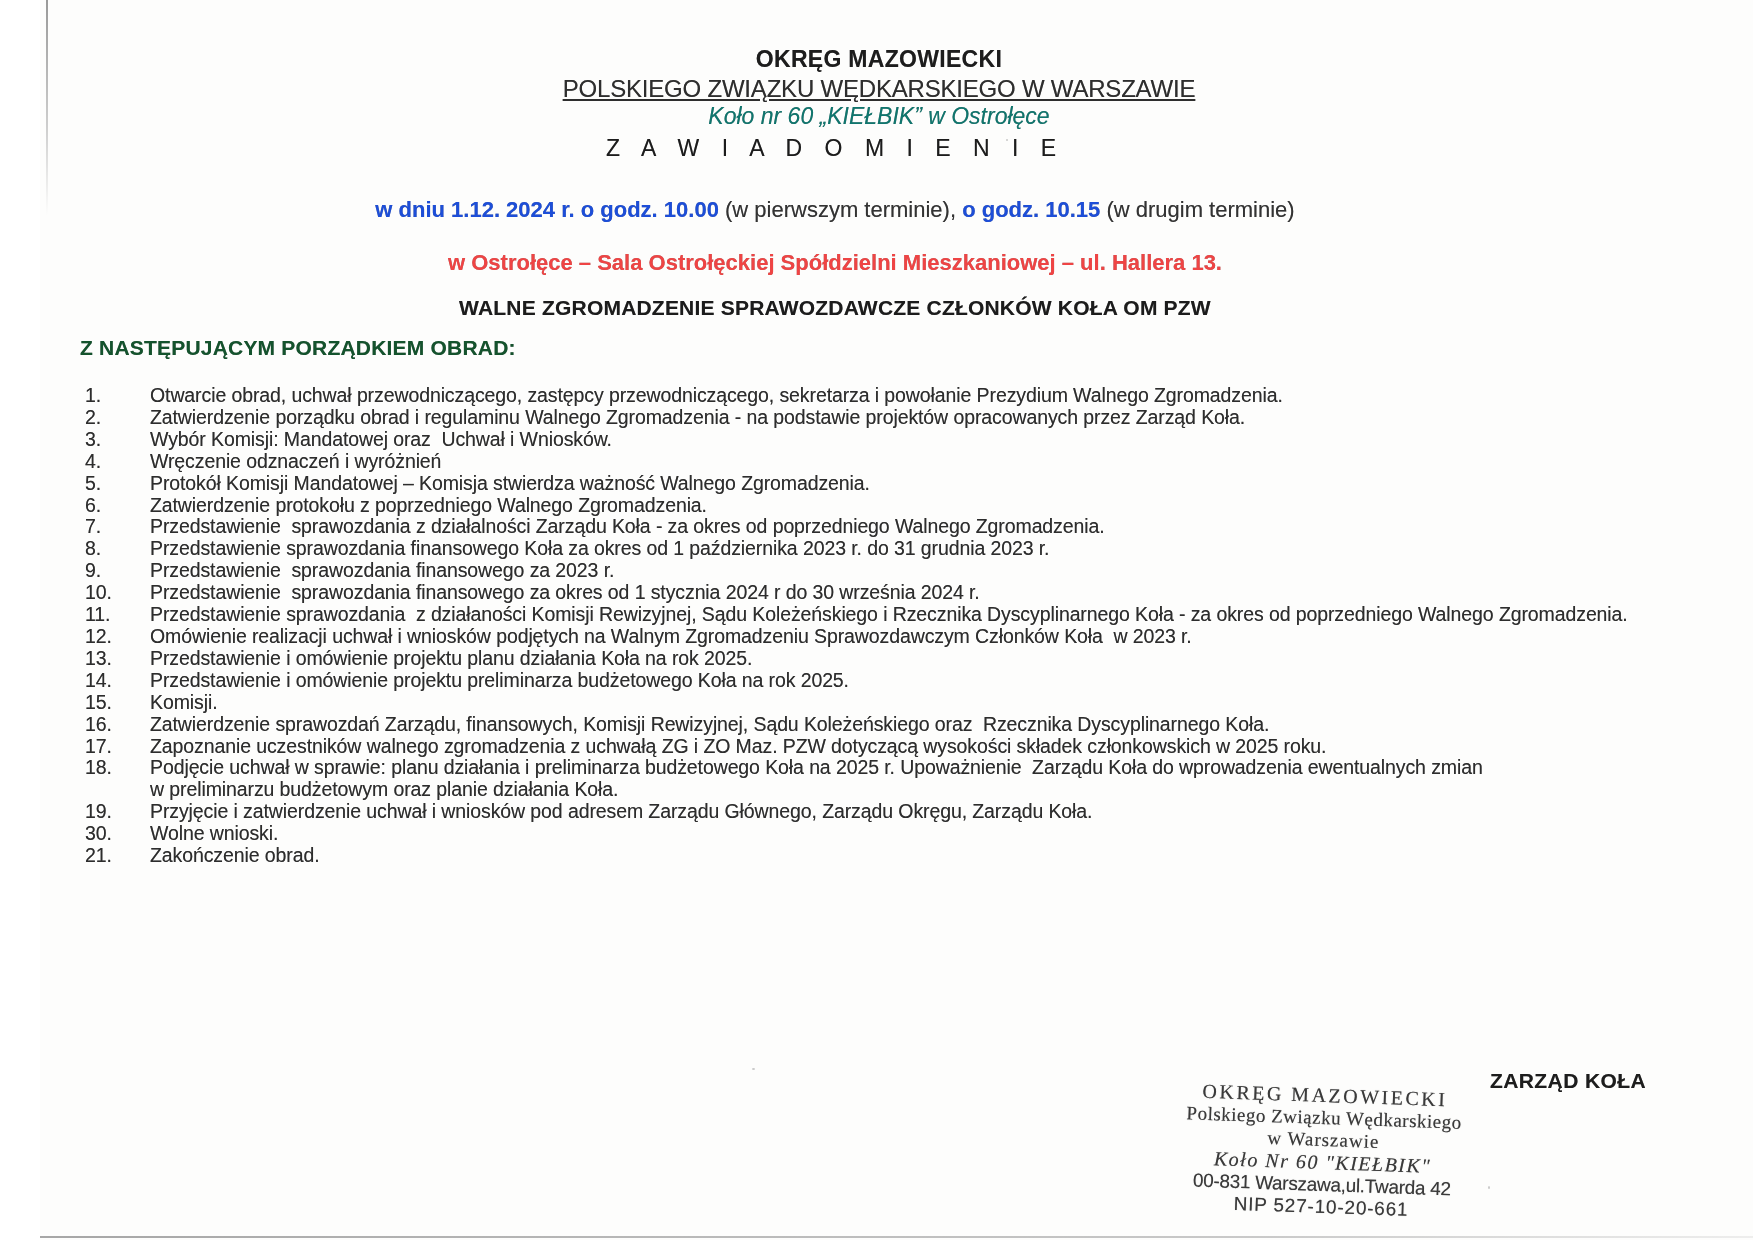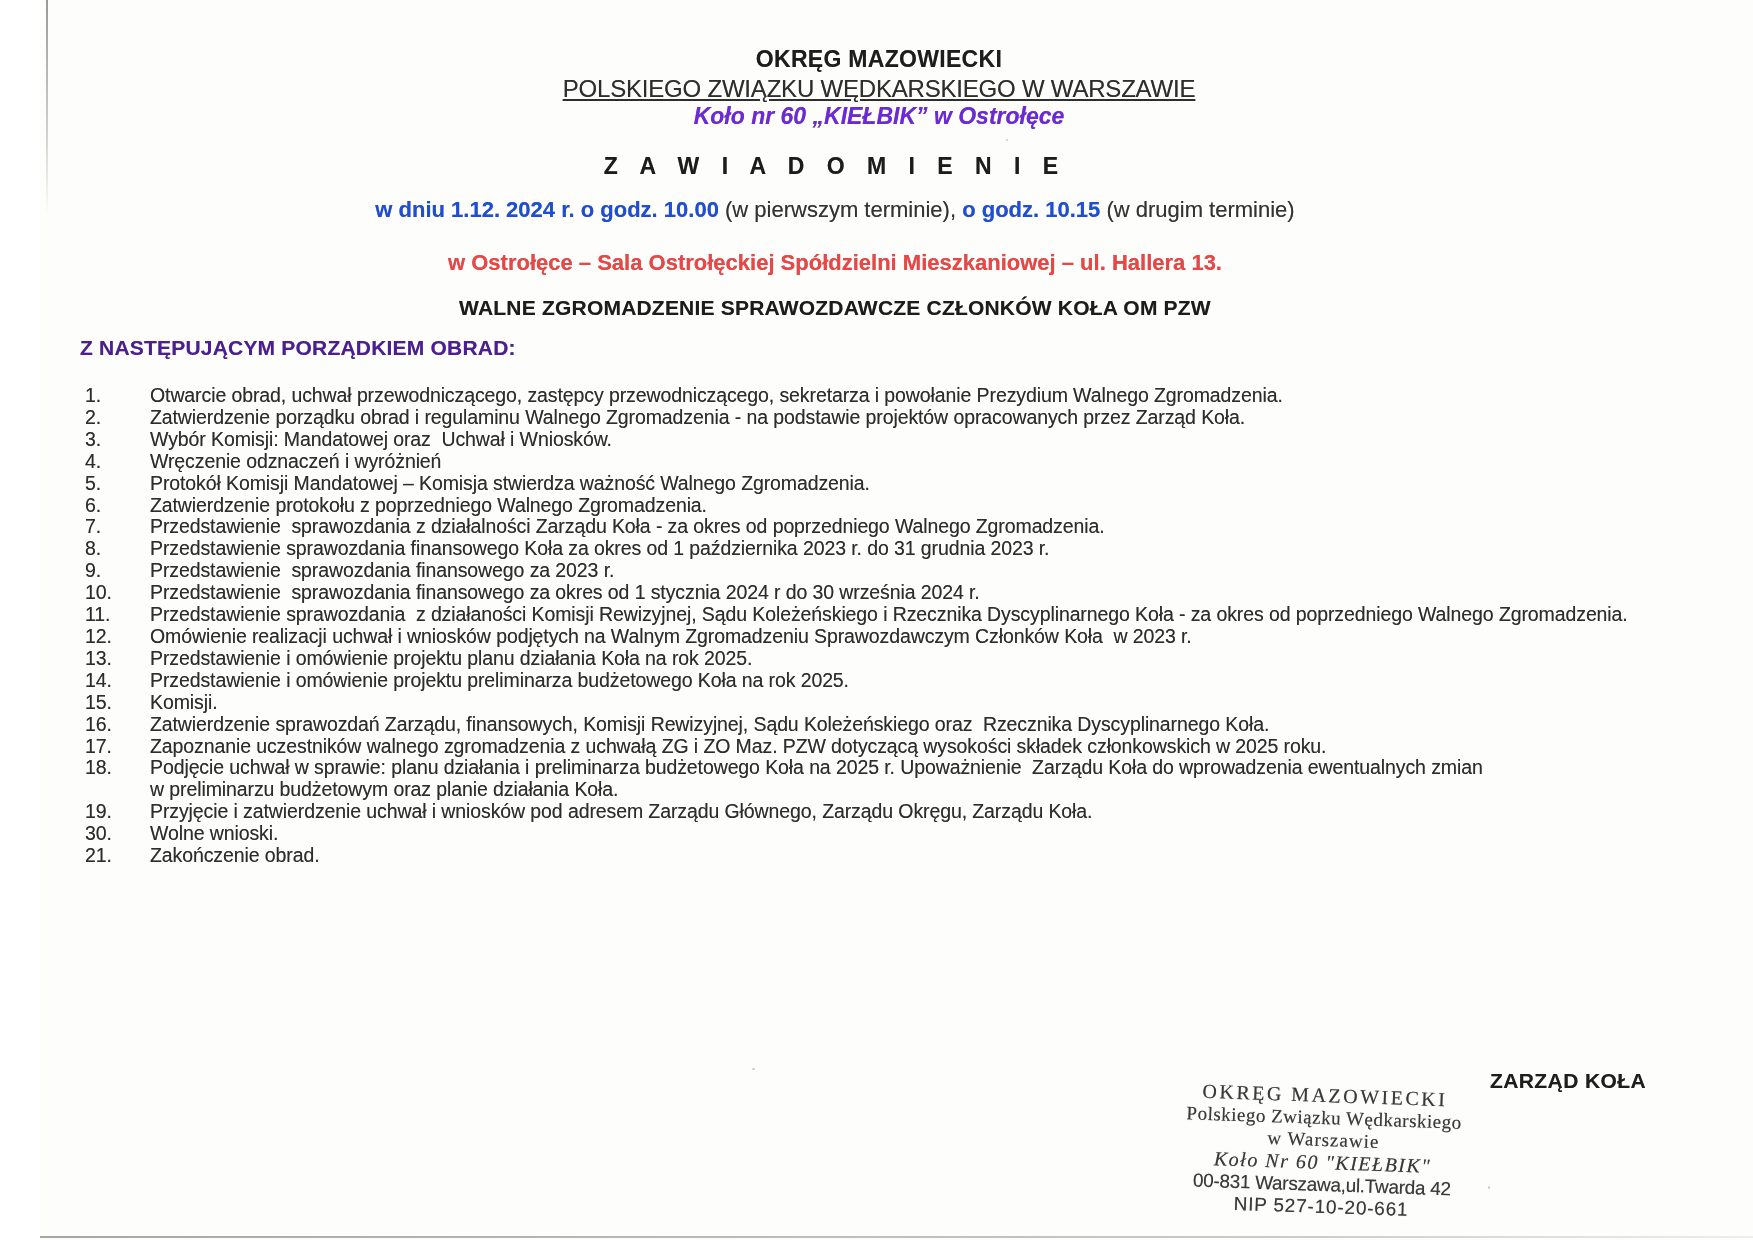--- a/index.html
+++ b/index.html
@@ -14,34 +14,34 @@
     margin-left:40px;
   }
   .page * { text-shadow: 0 0 0.6px rgba(40,40,40,.5); }
 
   .center-col {
     position:absolute; left:0; width:1590px; text-align:center;
   }
   .header-block { margin-left:44px; }
   .h-l1 { top:46px;  font-size:23px; font-weight:bold; color:#1d1d1d; letter-spacing:.3px; }
   .h-l2 { top:75px;  font-size:24px; font-weight:500; color:#2e2e2e; letter-spacing:-0.2px;text-decoration:underline; }
-  .h-l3 { top:103px; font-size:23px; font-weight:bold; font-style:italic; color:#6d28d9; }
-
-  .notice-title { top:153px; font-size:23px; font-weight:bold; letter-spacing:8px; color:#1c1c1c; }
+  .h-l3 { top:103px; font-size:23px; font-weight:normal; font-style:italic; color:#0f766e; }
+
+  .notice-title { top:135px; font-size:23px; font-weight:normal; letter-spacing:8px; color:#1c1c1c; }
 
   .date-line { top:197px; font-size:22px; color:#333; white-space:pre-wrap; }
   .date-line b { color:#1d4ed8; }
 
   .location-line { top:250px; padding-right:58px; font-size:22px; font-weight:bold; color:#ef4444; }
 
   .meeting-title { top:296px; font-size:21px; font-weight:bold; color:#1c1c1c; letter-spacing:.2px; }
 
   .agenda-heading {
     position:absolute; left:40px; top:336px;
-    font-size:21px; font-weight:bold; color:#4c1d95; letter-spacing:.2px;
+    font-size:21px; font-weight:bold; color:#14532d; letter-spacing:.2px;
   }
 
   .agenda {
     position:absolute; left:45px; top:385px; width:1668px;
     font-size:19.5px; line-height:21.9px; color:#2d2d2d; letter-spacing:-0.1px;
   }
   .agenda-row { display:flex; align-items:flex-start; }
   .agenda-num { flex:0 0 65px; }
   .agenda-txt { flex:1 1 auto; white-space:pre-wrap; }
 

